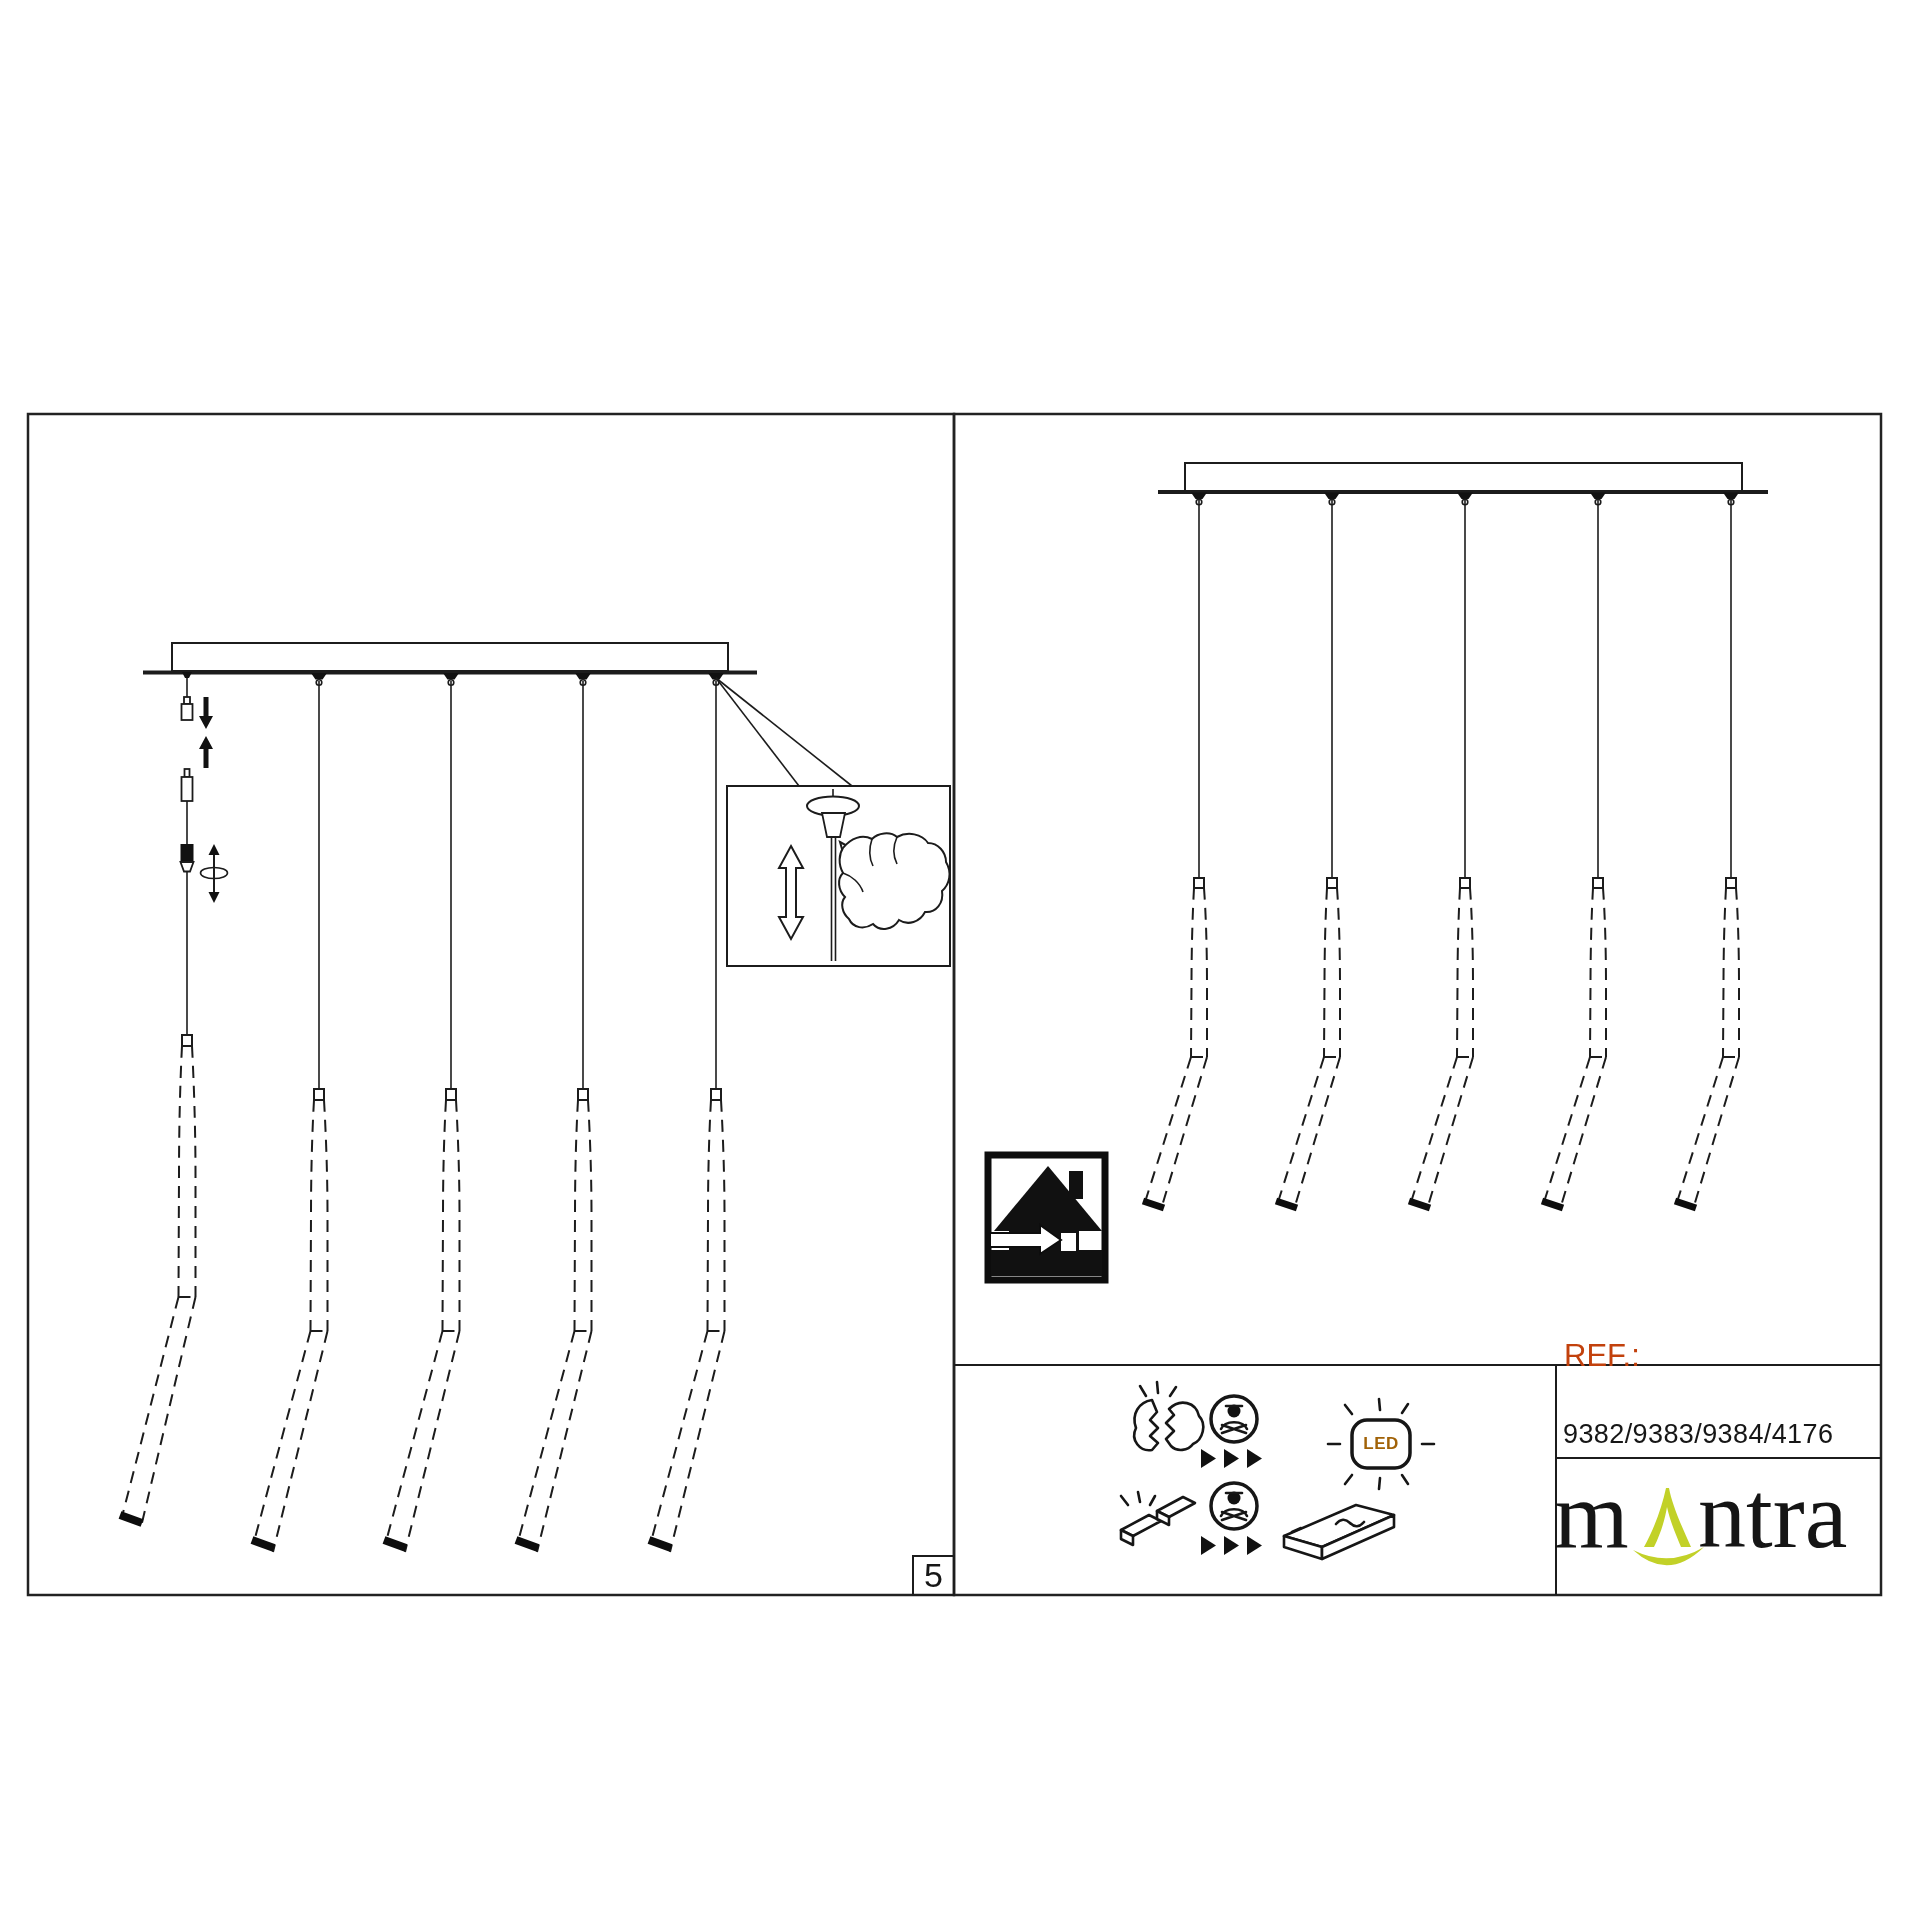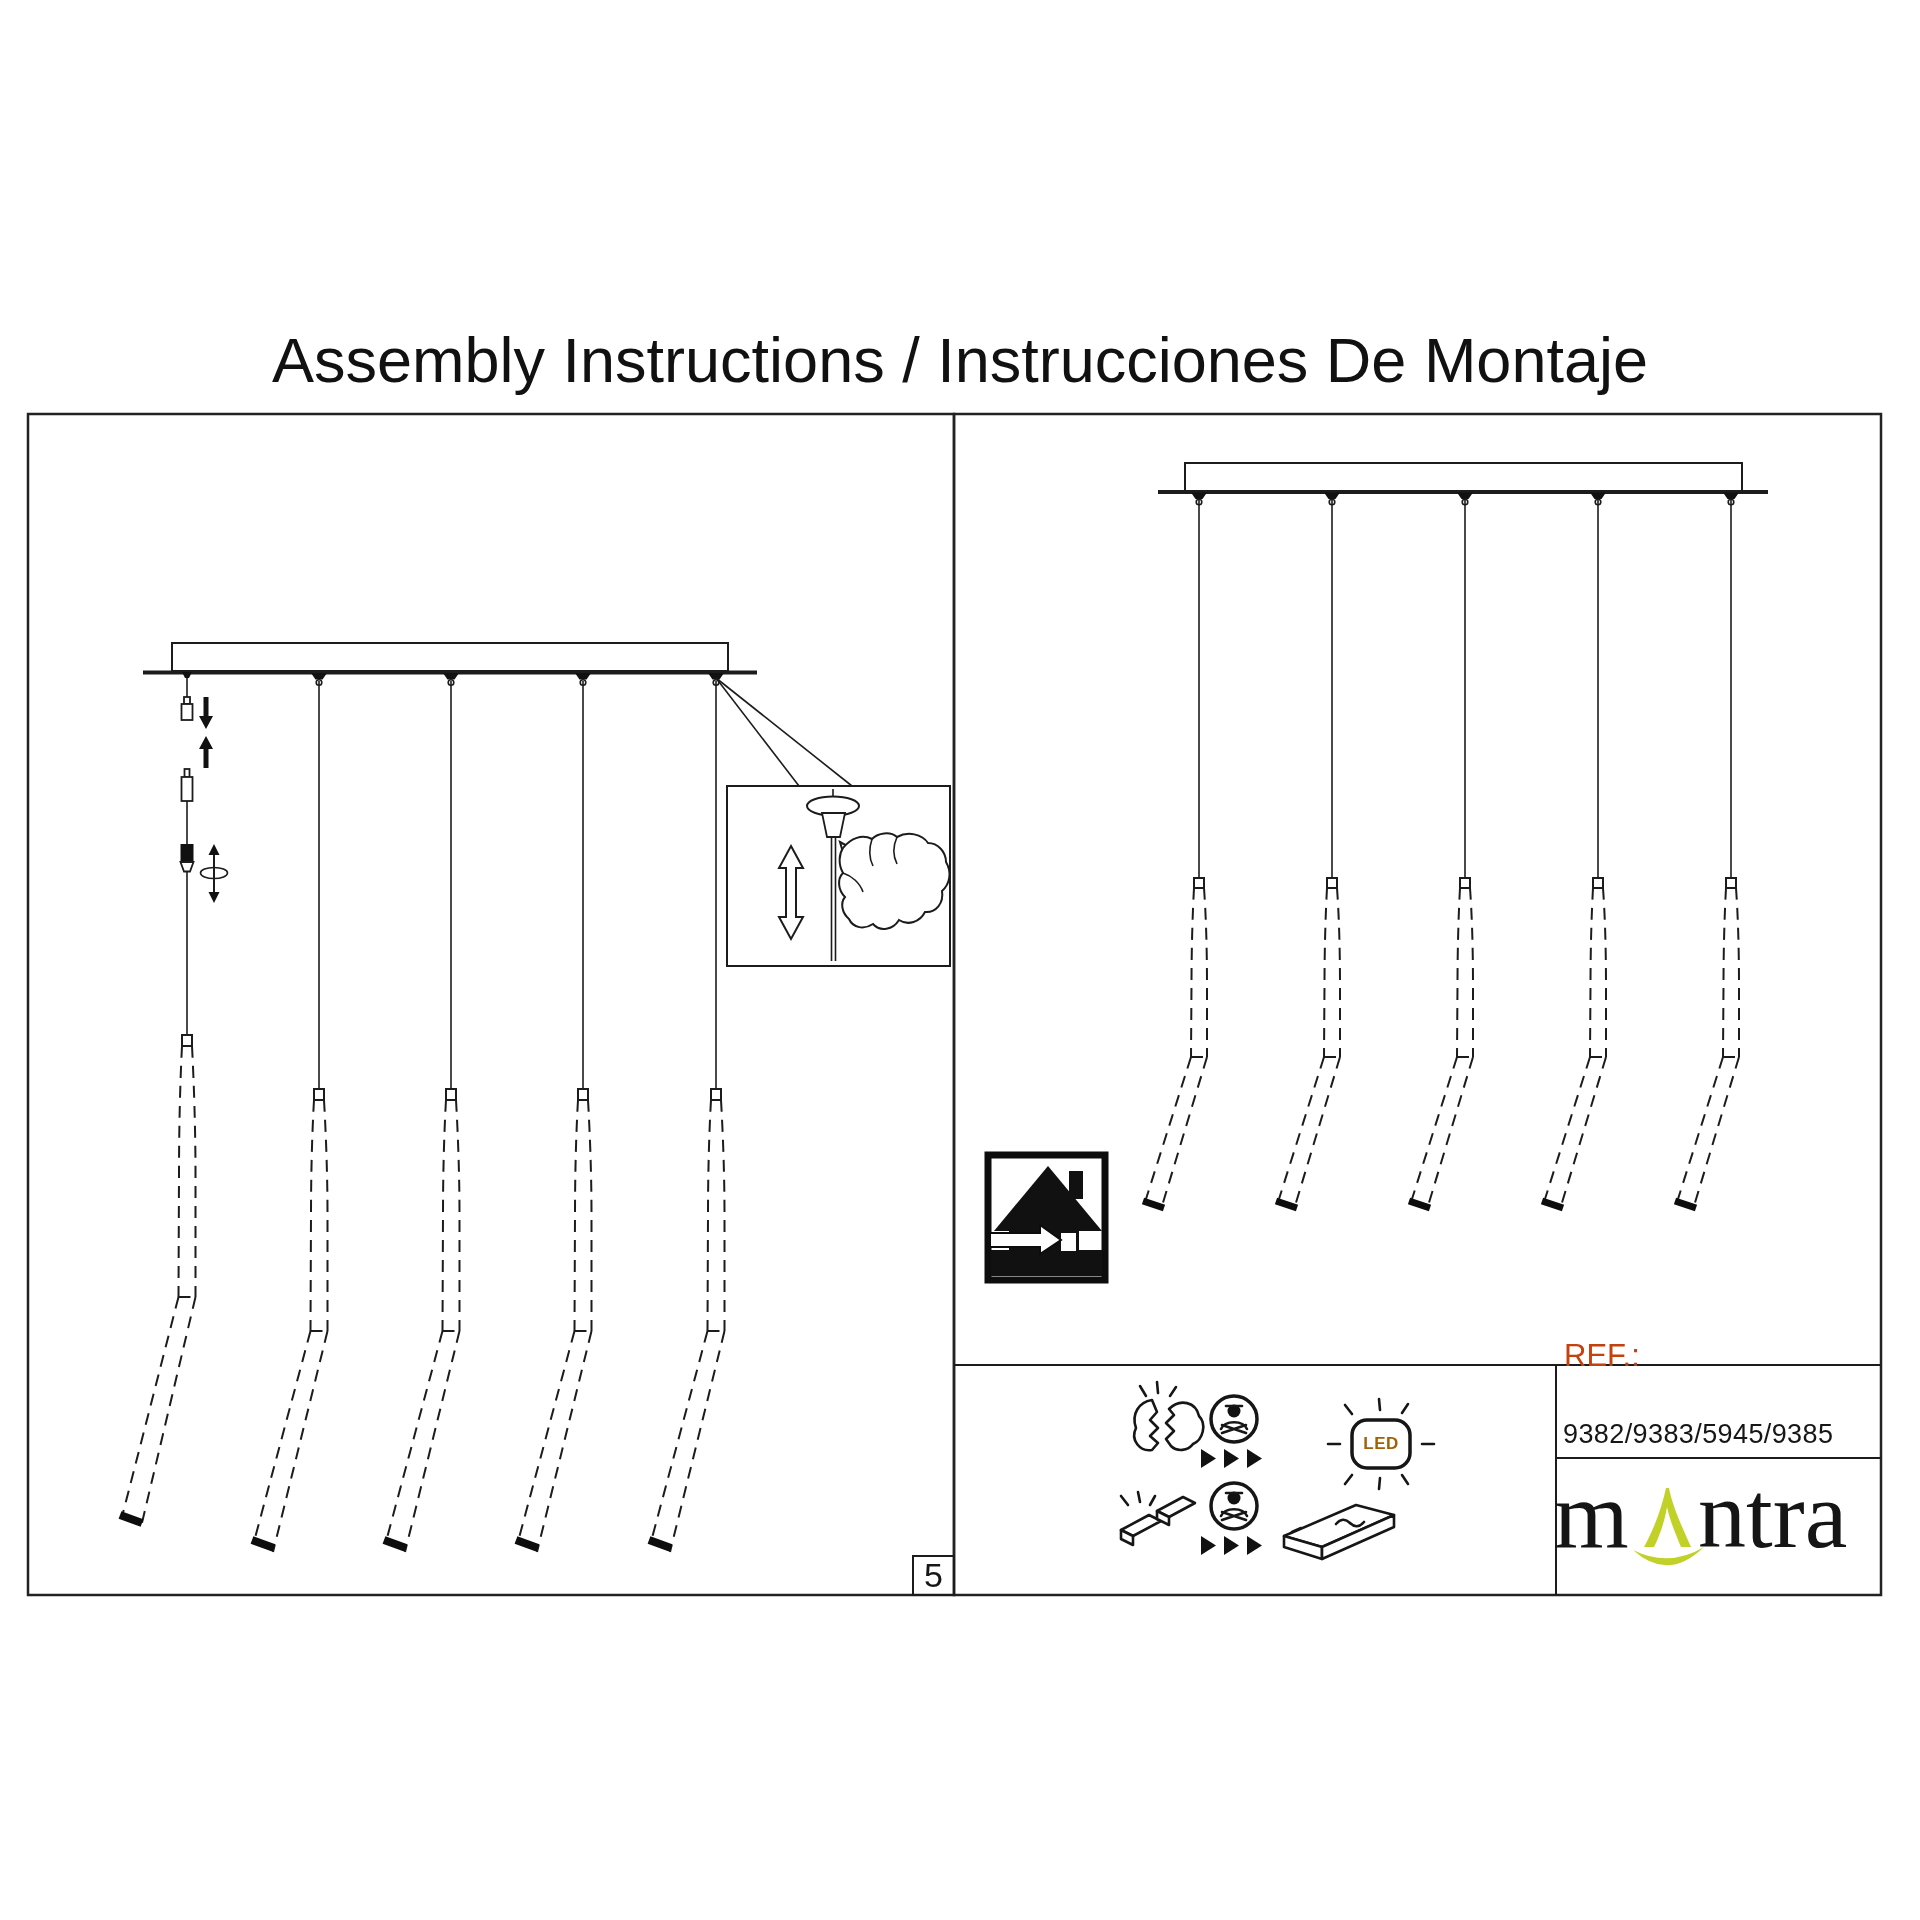--- a/index.html
+++ b/index.html
@@ -229,24 +229,23 @@
       <g>
         <path class="icn" d="M1284,1536 L1356,1505 L1394,1515 L1322,1547 z"></path>
         <path class="icn" d="M1284,1536 L1322,1547 L1322,1559 L1284,1547 z"></path>
         <path class="icn" d="M1322,1547 L1394,1515 L1394,1527 L1322,1559 z"></path>
         <path class="icnl" d="M1336,1524 q7,-8 14,-1 q7,7 14,-1" stroke-width="2"></path>
         <path class="icnl" d="M1292,1532 l9,-4" stroke-width="2"></path>
       </g>
     </g>
   </svg>
 
-  <div class="title">Assembly Instructions / Instrucciones De Montaje</div>
 
   <div class="ref-label">REF.:</div>
-  <div class="ref-codes">9382/9383/5945/9385</div>
+  <div class="ref-codes">9382/9383/9384/4176</div>
   <div class="page-num">5</div>
   <div class="led-label">LED</div>
 
   <svg class="logo-svg" viewBox="0 0 340 135">
     <text class="logo-txt" x="6" y="80">m</text>
     <path d="M118,21 C114,40 106,62 96,80 L106,80 C113,66 117,52 119,40
              C122,54 128,68 133,80 L143,80 C134,60 124,38 121,21 z" fill="#c2d128"></path>
     <path d="M85,83 Q120,115 156,80 Q121,101 85,83 z" fill="#c2d128"></path>
     <text class="logo-txt" x="150" y="80">ntra</text>
   </svg>

